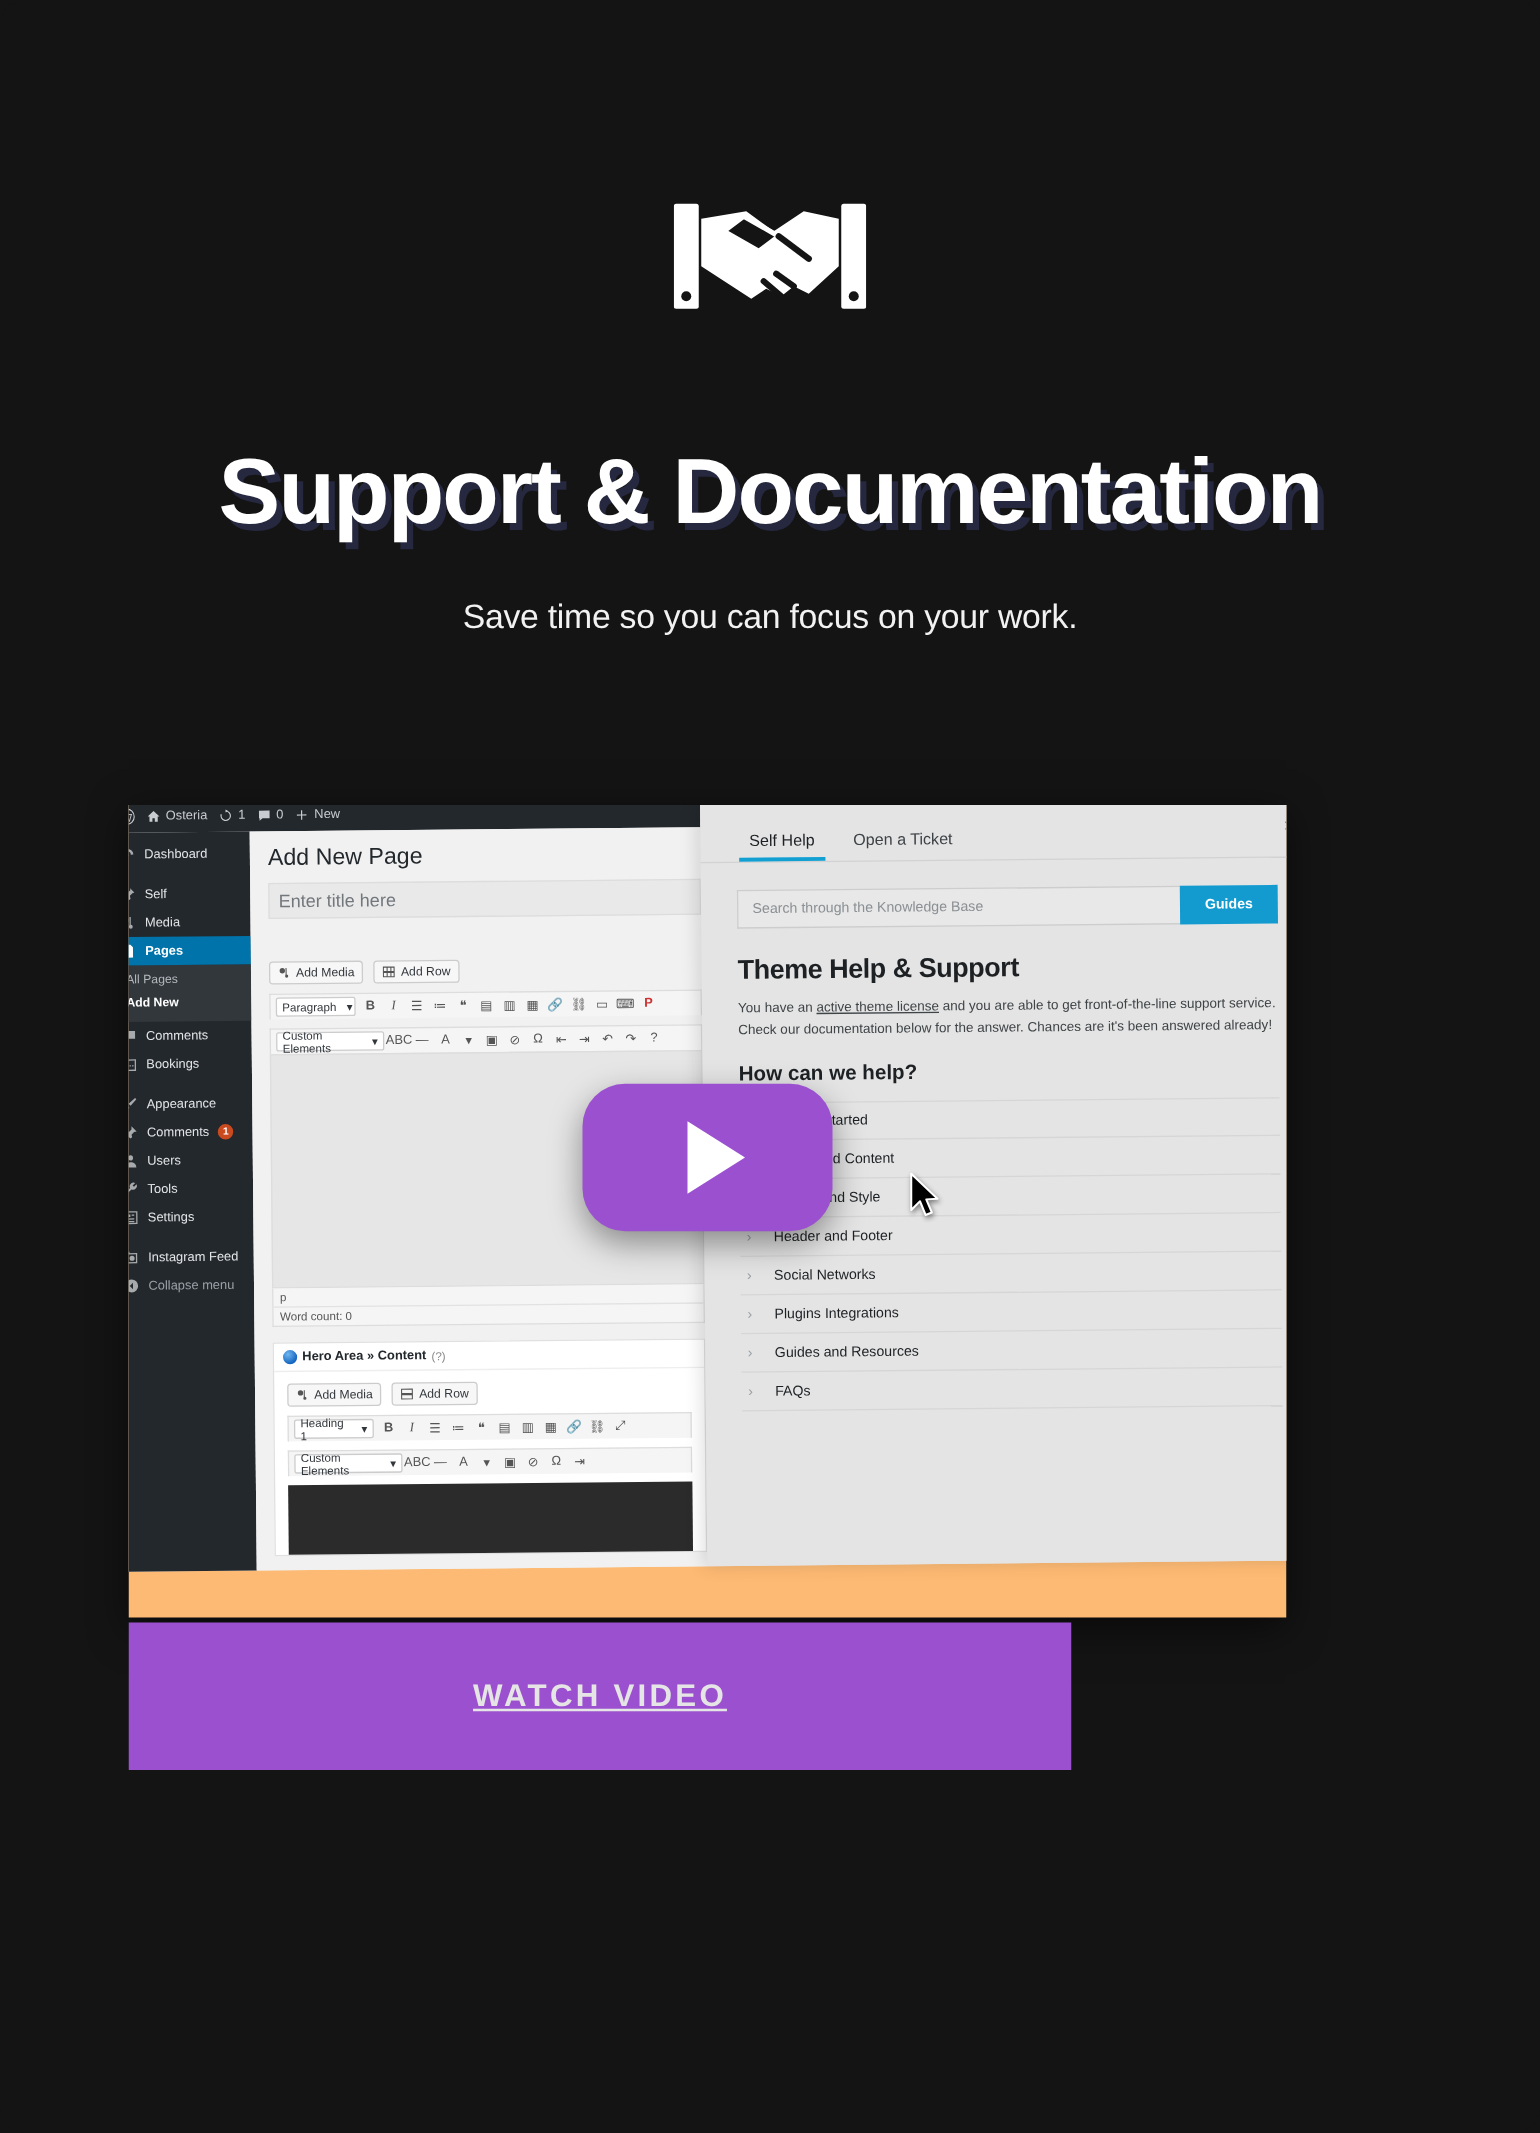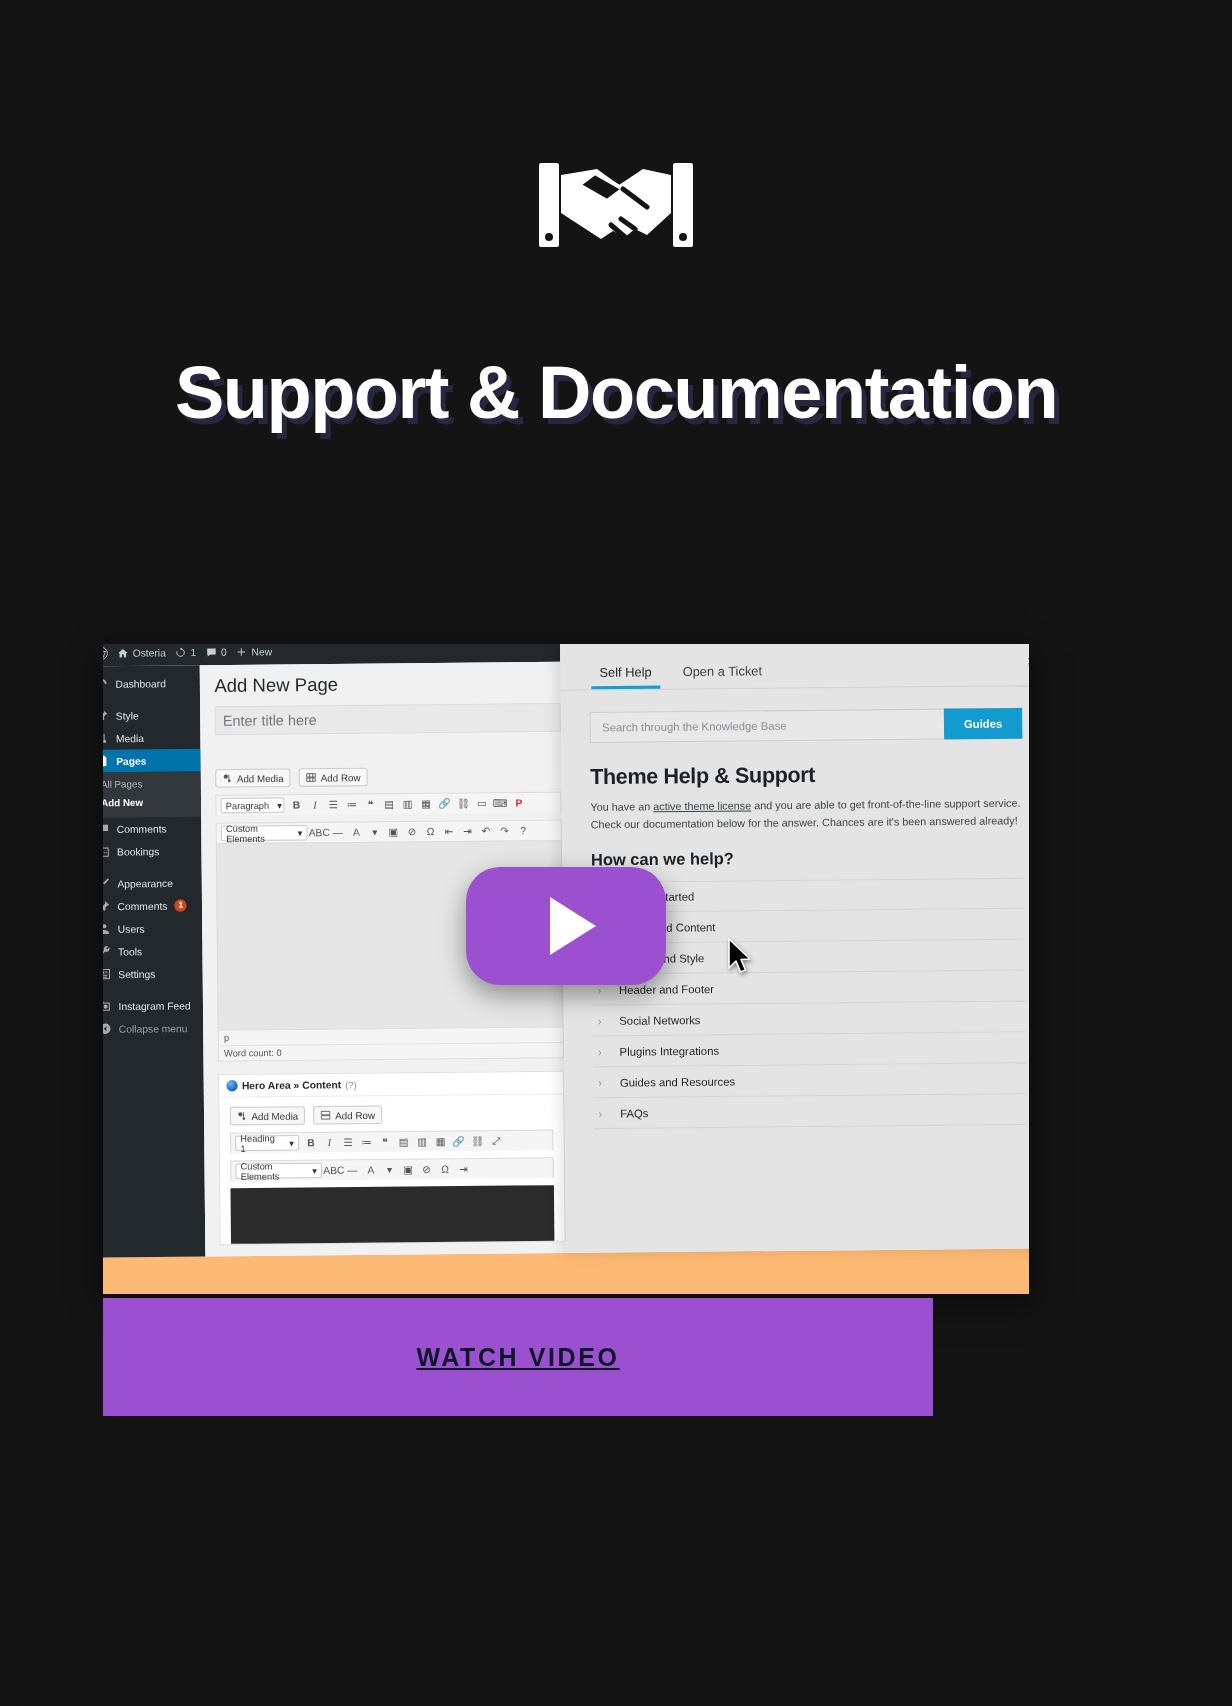--- a/index.html
+++ b/index.html
@@ -313,23 +313,23 @@
     position: absolute;
     left: 727px; top: 938px;
     width: 26px; height: 38px;
     filter: drop-shadow(1px 2px 2px rgba(0,0,0,0.45));
   }
 
   
   .cta {
     position: absolute;
     left: 103px; top: 1298px;
-    width: 830px; height: 118px;
+    width: 754px; height: 118px;
     background: #9b51cf;
-    color: #0f172a;
+    color: #e5e5e5;
     display: flex; align-items: center; justify-content: center;
     font-size: 25px;
     font-weight: 600;
     letter-spacing: 2.6px;
   }
 </style>
 </head>
 <body>
 
 <div class="page">
@@ -345,20 +345,21 @@
       <path d="M56 18 L84 34 L68 46 L40 30 Z" fill="#141414"></path>
       <path d="M56 18 L84 34 L68 46 L40 30 Z" fill="none" stroke="#ffffff" stroke-width="4" stroke-linejoin="round"></path>
       <path d="M84 34 L108 52" stroke="#141414" stroke-width="5" stroke-linecap="round"></path>
       <path d="M96 74 L82 64" stroke="#141414" stroke-width="5" stroke-linecap="round"></path>
       <path d="M86 82 L72 70" stroke="#141414" stroke-width="5" stroke-linecap="round"></path>
     </svg>
   </div>
 
   <h1 class="hero-title">Support &amp; Documentation</h1>
   <div class="hero-sub">
+    <span class="l2">Save time so you can focus on your work.</span>
   </div>
 
   <div class="shot-wrap">
     <div class="shot-inner">
 
       <div class="wp-adminbar">
         <span class="ab-item">
           <svg width="13" height="13" viewBox="0 0 24 24">
               <circle cx="12" cy="12" r="11" fill="none" stroke="#c9cdd1" stroke-width="1.6"></circle>
               <path d="M4 9h16M7 9l4 10 3-8M13 11l3 8 3-10" fill="none" stroke="#c9cdd1" stroke-width="1.3"></path>
@@ -397,21 +398,21 @@
           <svg class="wp-icon" viewBox="0 0 24 24">
               <path d="M12 3a9 9 0 0 0-9 9h4a5 5 0 0 1 10 0h4a9 9 0 0 0-9-9zm2 10-5 4 3-5z"></path>
             </svg>
           <span>Dashboard</span>
         </div>
 
         <div class="wp-menu-item sep">
           <svg class="wp-icon" viewBox="0 0 24 24">
               <path d="M15 2l7 7-3 1-4 4 1 5-3 2-4-5-5 6 6-7-5-4 2-3 5 1 4-4z"></path>
             </svg>
-          <span>Style</span>
+          <span>Self</span>
         </div>
 
         <div class="wp-menu-item">
           <svg class="wp-icon" viewBox="0 0 24 24">
               <circle cx="8" cy="8" r="5"></circle>
               <path d="M14 3h2v13h-2z"></path>
               <circle cx="16" cy="18" r="3"></circle>
             </svg>
           <span>Media</span>
         </div>

